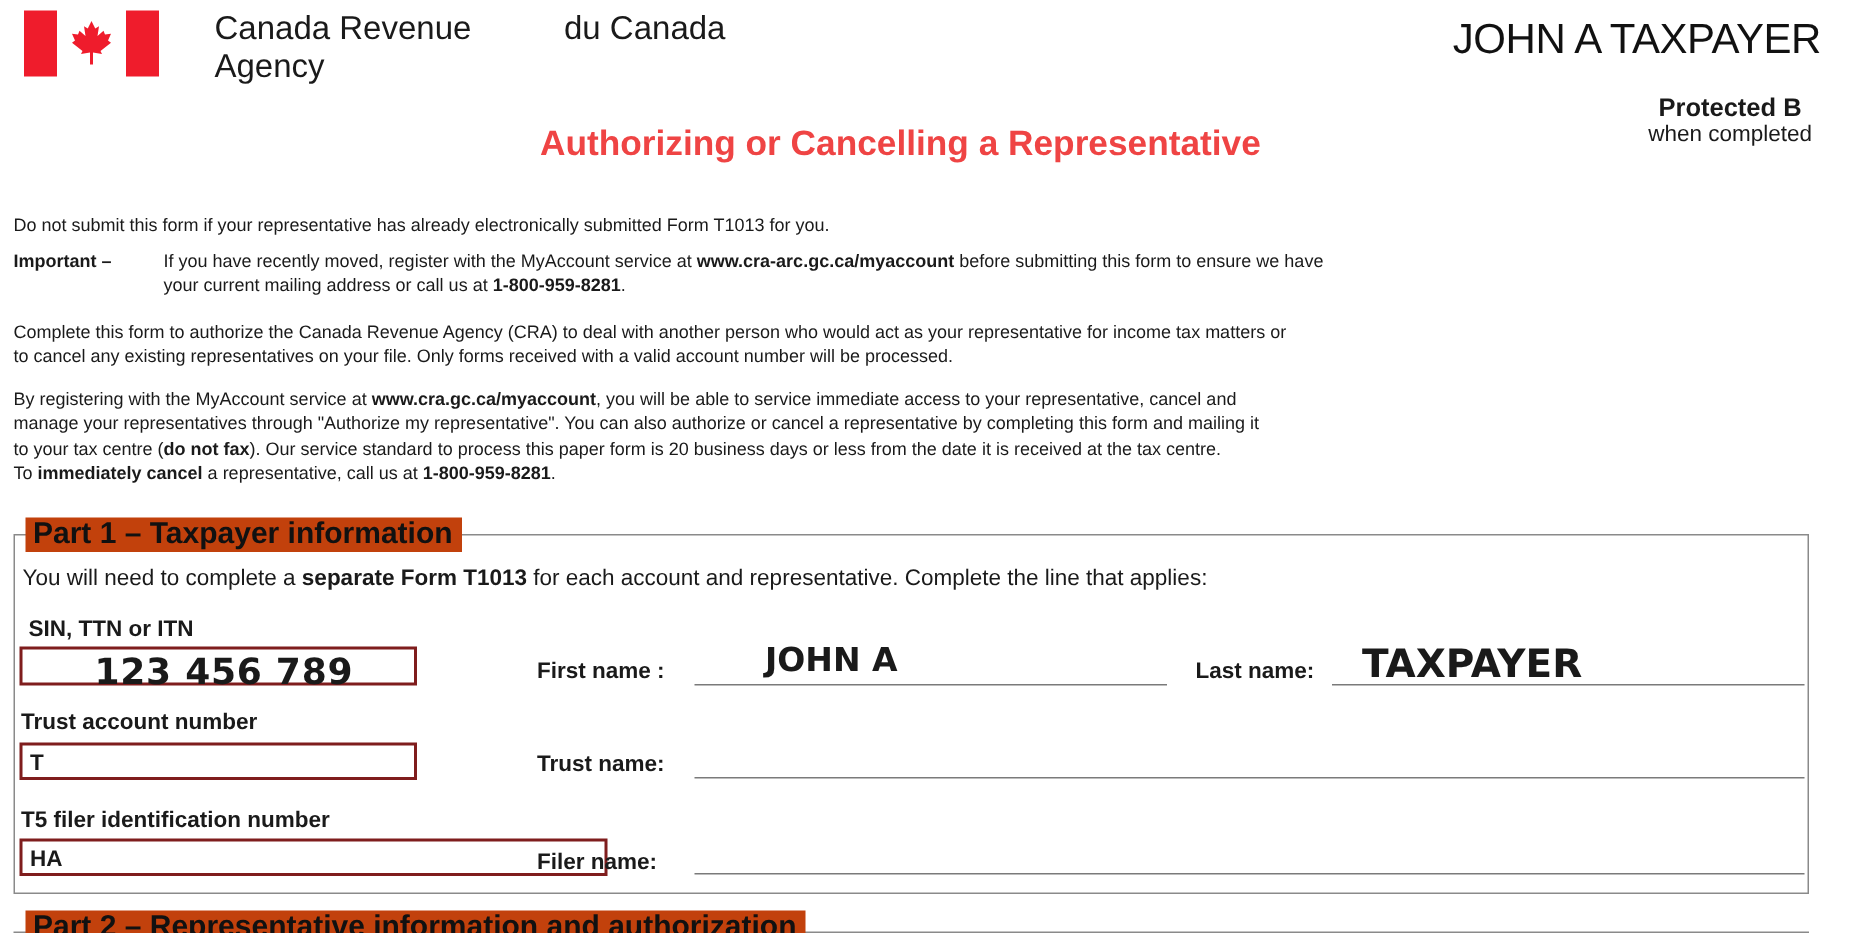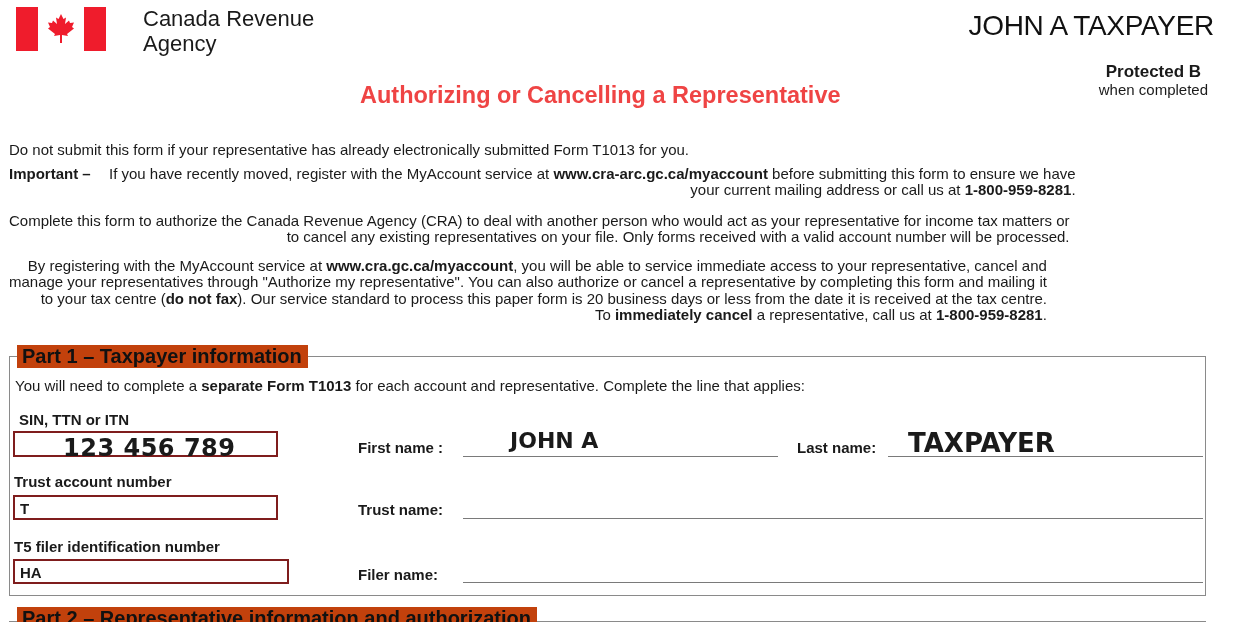--- a/index.html
+++ b/index.html
@@ -17,21 +17,21 @@
     .agency { font-size: 22px; line-height: 25px; color: #1a1a1a; }
     .agency.en { left: 143px; top: 6px; }
     .agency.fr { left: 376px; top: 6px; }
     .taxpayer-name { right: 30px; top: 10px; font-size: 28px; letter-spacing: -0.3px; color: #111; }
     .protected { right: 36px; top: 62px; text-align: center; }
     .protected .p1 { font-weight: bold; font-size: 17px; line-height: 19px; }
     .protected .p2 { font-size: 15px; line-height: 17px; }
     .form-title { left: 360px; top: 82px; font-weight: bold; font-size: 23.5px; color: #ef4444; }
 
     
-    .para { left: 9px; font-size: 15px; line-height: 16.4px; color: #1a1a1a; white-space: nowrap; text-align: right; }
+    .para { left: 9px; font-size: 12px; line-height: 16.4px; color: #1a1a1a; white-space: nowrap; }
     .para b { font-weight: bold; }
     .p-line1 { top: 142px; }
     .p-important { top: 166px; }
     .p-important .lbl { position: absolute; left: 0; top: 0; font-weight: bold; }
     .p-important .txt { position: absolute; left: 100px; top: 0; }
     .p-complete { top: 213px; }
     .p-register { top: 258px; }
 
     
     .part1-box {
@@ -48,21 +48,21 @@
     .box-field {
       border: 2px solid #7f1d1d; box-sizing: border-box; background: #fff;
       font-weight: bold; font-size: 15px; padding-left: 5px;
     }
     .sin-label { left: 19px; top: 411px; }
     .sin-box { left: 13px; top: 431px; width: 265px; height: 26px; }
     .sin-value { position: absolute; left: 48px; top: 1px; font-size: 24px; font-weight: bold; font-family: "DejaVu Sans", sans-serif; letter-spacing: 0.5px; }
     .trust-label { left: 14px; top: 473px; }
     .trust-box { left: 13px; top: 495px; width: 265px; height: 25px; line-height: 24px; }
     .t5-label { left: 14px; top: 538px; }
-    .t5-box { left: 13px; top: 559px; width: 276px; height: 25px; line-height: 24px; }
+    .t5-box { left: 13px; top: 559px; width: 392px; height: 25px; line-height: 24px; }
 
     .line-label { font-weight: bold; font-size: 15px; white-space: nowrap; }
     .underline { border-bottom: 1px solid #7a7a7a; height: 0; }
     .first-label { left: 358px; top: 439px; }
     .first-line { left: 463px; top: 456px; width: 315px; }
     .first-value { left: 510px; top: 428px; font-size: 22px; font-weight: bold; font-family: "DejaVu Sans", sans-serif; }
     .last-label { left: 797px; top: 439px; }
     .last-line { left: 888px; top: 456px; width: 315px; border-bottom-color: #7a7a7a; }
     .last-value { left: 908px; top: 428px; font-size: 26px; font-weight: bold; font-family: "DejaVu Sans", sans-serif; }
     .trustname-label { left: 358px; top: 501px; }
@@ -82,20 +82,21 @@
   <svg class="leaf" viewBox="0 0 28 32">
     <path fill="#ef1c2c" d="M14 1 L16.5 6 L19 4.5 L18 11 L22 7.5 L23 10 L27 9.5 L25 14 L27 15.5 L20 21 L21 23 L15 22 L15 30 L13 30 L13 22 L7 23 L8 21 L1 15.5 L3 14 L1 9.5 L5 10 L6 7.5 L10 11 L9 4.5 L11.5 6 Z"></path>
   </svg>
   <div class="bar r"></div>
 </div>
 <div class="abs agency en">
   <div>Canada Revenue</div>
   <div>Agency</div>
 </div>
 <div class="abs agency fr">
+  <div>du Canada</div>
 </div>
 <div class="abs taxpayer-name">JOHN A TAXPAYER</div>
 <div class="abs protected">
   <div class="p1">Protected B</div>
   <div class="p2">when completed</div>
 </div>
 <div class="abs form-title">Authorizing or Cancelling a Representative</div>
 
 <div class="abs para p-line1">Do not submit this form if your representative has already electronically submitted Form T1013 for you.</div>
 

